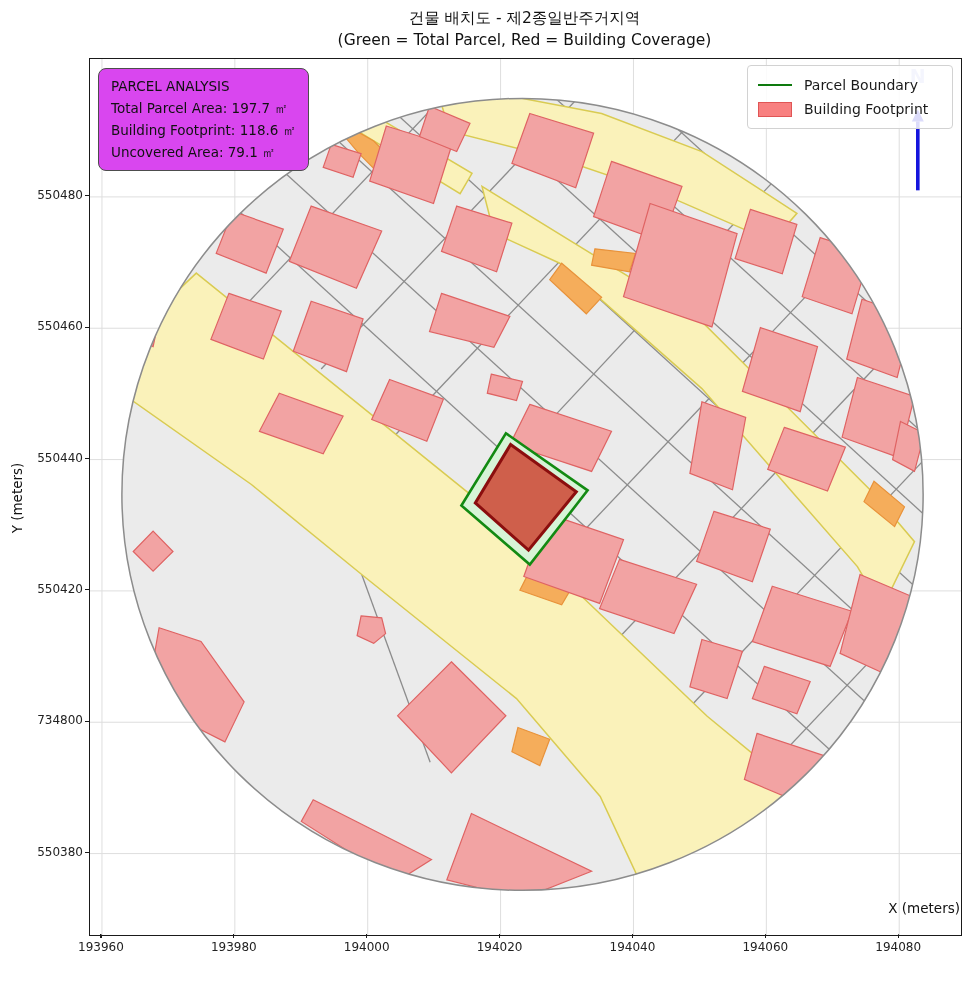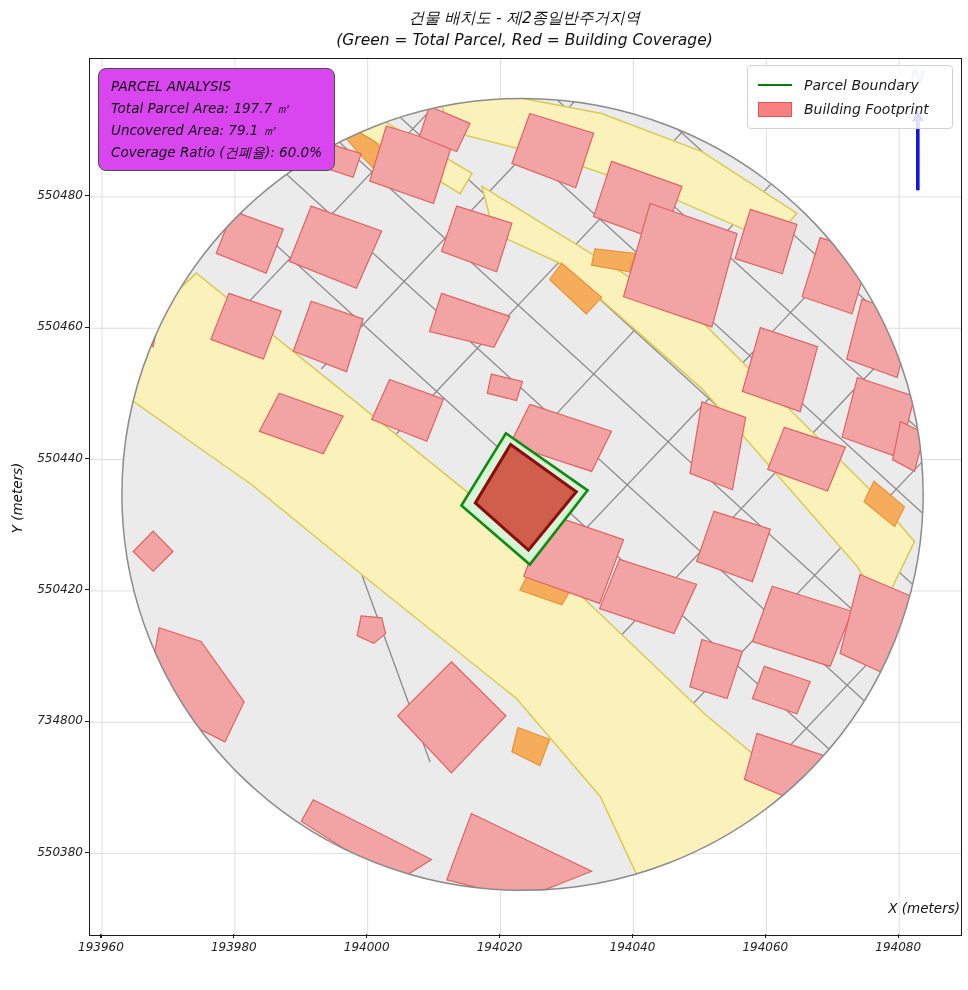--- a/index.html
+++ b/index.html
@@ -1,17 +1,17 @@
 <!DOCTYPE html>
 <html><head>
 <meta charset="utf-8">
 <style>
   html,body{margin:0;padding:0;background:#ffffff;}
   body{width:968px;height:990px;position:relative;font-family:"DejaVu Sans",sans-serif;color:#1a1a1a;}
-  .fig{position:absolute;left:0;top:0;width:968px;height:920px;font-style:italic;}
+  .fig{position:absolute;left:0;top:0;width:968px;height:920px;}
   .title{position:absolute;left:89px;top:7px;width:871px;text-align:center;font-size:15.5px;line-height:22px;color:#111;}
   .plot{position:absolute;left:89px;top:58px;width:871px;height:876px;border:1.3px solid #1a1a1a;box-sizing:content-box;background:#fff;}
   .plot svg{position:absolute;left:0;top:0;z-index:1;}
   .infobox{position:absolute;left:8px;top:9px;z-index:3;background:#d946ef;border:1.6px solid #4d4d4d;border-radius:8px;padding:6px 12px 7px 12px;font-size:13.5px;line-height:22px;color:#111;white-space:nowrap;}
   .legend{position:absolute;left:657px;top:6px;width:206px;z-index:3;background:rgba(255,255,255,0.85);border:1px solid #d2d2d2;border-radius:4px;padding:7px 10px;box-sizing:border-box;}
   .legend-row{display:flex;align-items:center;height:24px;}
   .legend-line{width:34px;height:0;border-top:2.2px solid #0e7a0e;margin-right:12px;flex:none;}
   .legend-patch{width:34px;height:15px;background:#f88080;border:1.4px solid #e05555;box-sizing:border-box;margin-right:12px;flex:none;}
   .legend-label{font-size:14px;color:#1a1a1a;}
   .xtick-label{position:absolute;width:70px;text-align:center;font-size:12px;color:#222;}
@@ -124,22 +124,22 @@
         <polygon points="415.9,374.3 497.6,431.4 439.8,505.6 371.4,446.5" fill="#d7f4d7" stroke="#128a12" stroke-width="2.6"></polygon>
         <polygon points="420.6,385.5 486.3,432.7 438.5,491.2 385.3,443.9" fill="#cf5f4b" stroke="#8b0e0e" stroke-width="3"></polygon>
         <text x="827.8154080854233" y="24.296851573902867" text-anchor="middle" font-size="19" font-weight="bold" fill="#b3baf2">N</text>
         <line x1="827.8154080854233" y1="131.3343328335603" x2="827.8154080854233" y2="62.383808095941134" stroke="#1515dd" stroke-width="3.6"></line>
         <polygon points="821.8,62.4 833.8,62.4 827.8,50.6" fill="#1515dd"></polygon>
       </svg>
 
     <div class="infobox">
       <div>PARCEL ANALYSIS</div>
       <div>Total Parcel Area: 197.7 ㎡</div>
+      <div>Building Footprint: 118.6 ㎡</div>
       <div>Uncovered Area: 79.1 ㎡</div>
-      <div>Coverage Ratio (건폐율): 60.0%</div>
     </div>
 
     <div class="legend">
       <div class="legend-row">
         <span class="legend-line"></span>
         <span class="legend-label">Parcel Boundary</span>
       </div>
       <div class="legend-row">
         <span class="legend-patch"></span>
         <span class="legend-label">Building Footprint</span>

